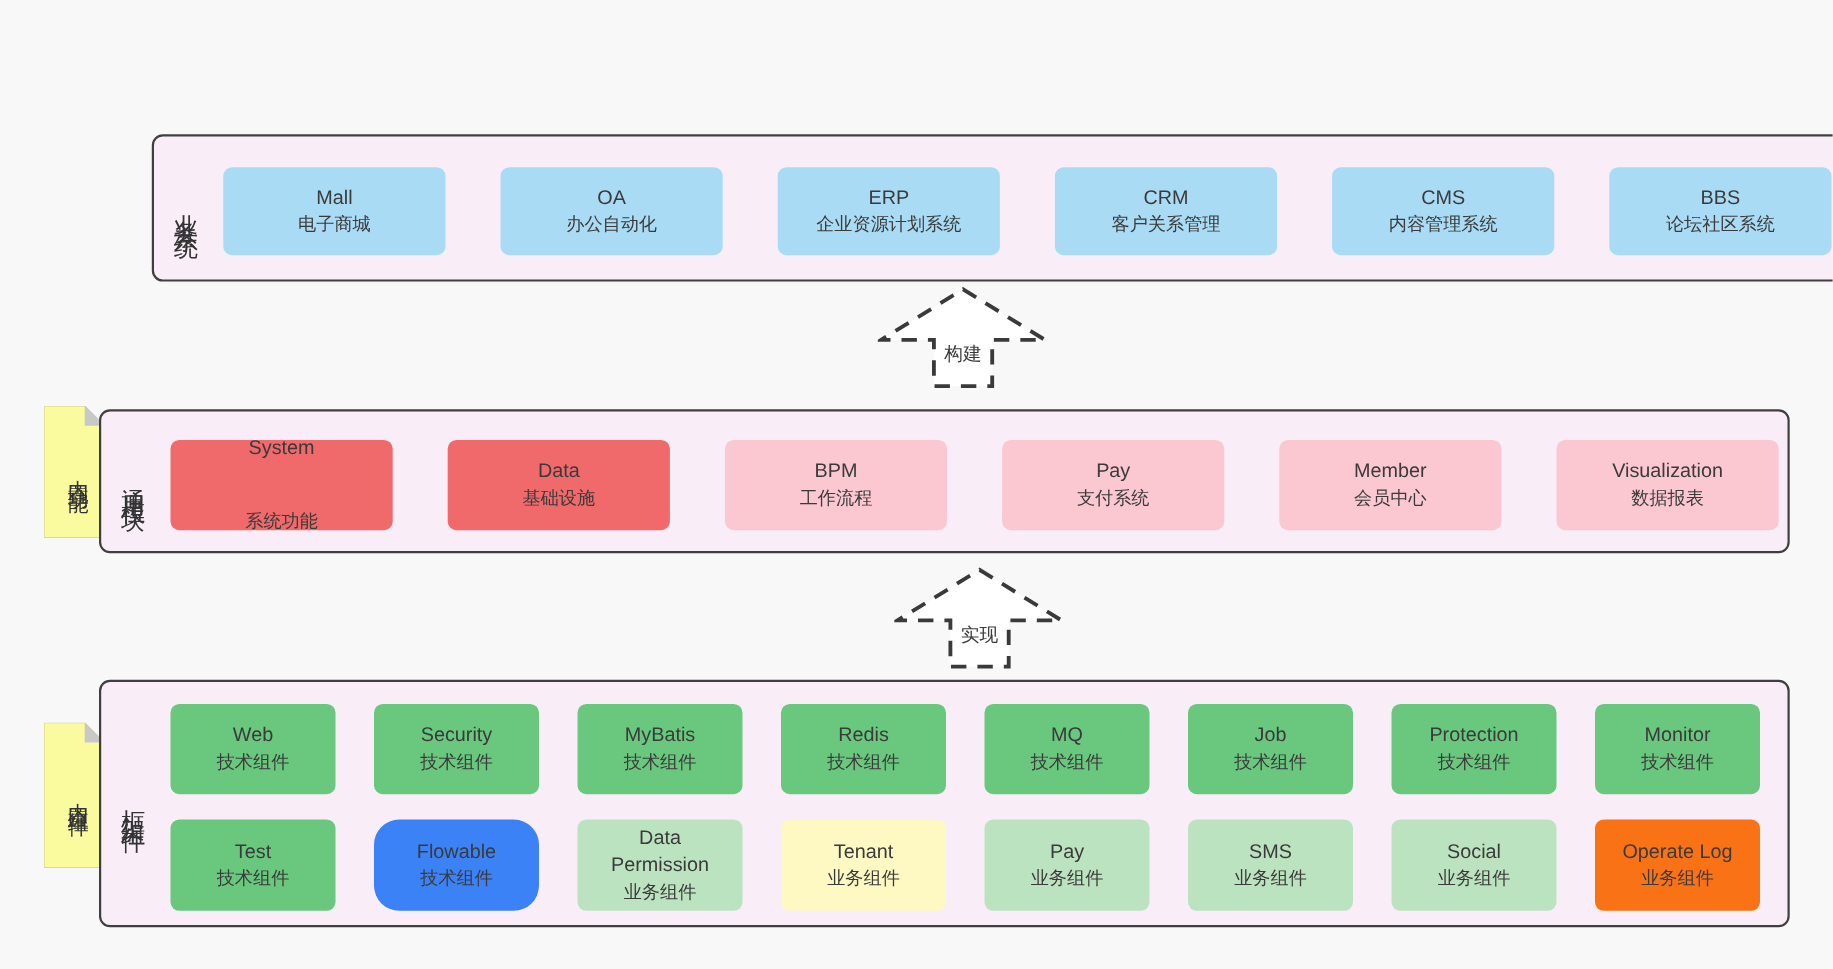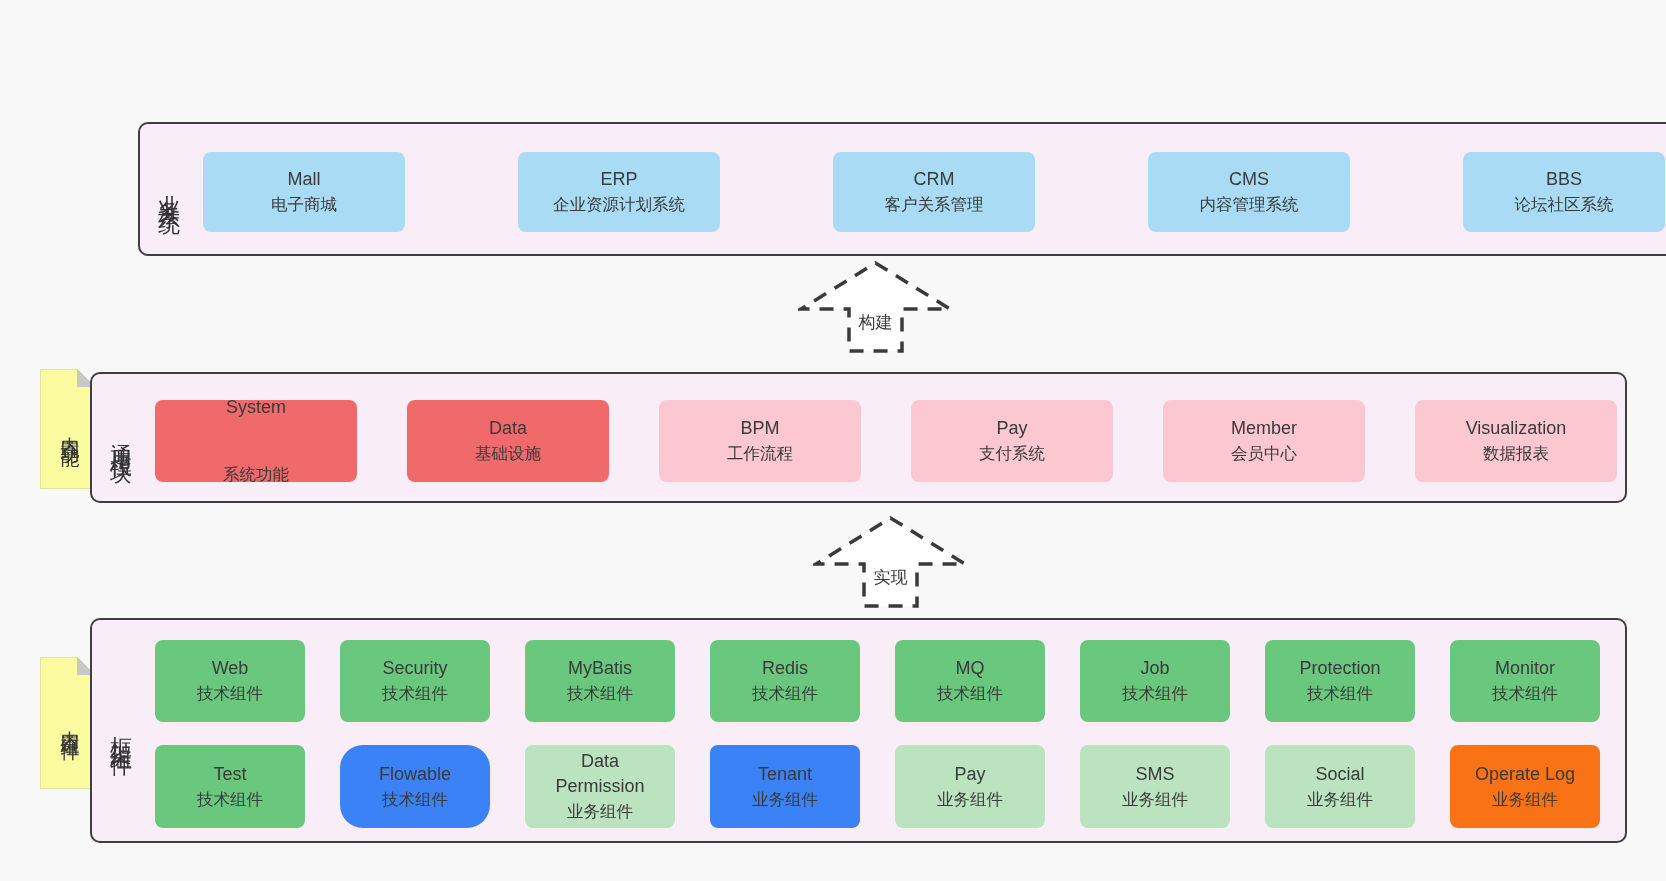--- a/index.html
+++ b/index.html
@@ -69,20 +69,24 @@
   </div>
 
   <div class="layer layer-business" style="background: rgb(249, 238, 247);">
     <div class="vlabel">业务系统</div>
     <div class="boxrow">
       <div class="box box-wide" style="background: rgb(169, 219, 245);">
         <span class="t">Mall</span>
         <span class="s">电子商城</span>
       </div>
       <div class="box box-wide" style="background: rgb(169, 219, 245);">
+        <span class="t">OA</span>
+        <span class="s">办公自动化</span>
+      </div>
+      <div class="box box-wide" style="background: rgb(169, 219, 245);">
         <span class="t">ERP</span>
         <span class="s">企业资源计划系统</span>
       </div>
       <div class="box box-wide" style="background: rgb(169, 219, 245);">
         <span class="t">CRM</span>
         <span class="s">客户关系管理</span>
       </div>
       <div class="box box-wide" style="background: rgb(169, 219, 245);">
         <span class="t">CMS</span>
         <span class="s">内容管理系统</span>
@@ -182,21 +186,21 @@
         <span class="s">技术组件</span>
       </div>
       <div class="box box-narrow" style="background: #3b82f6; border-radius: 23px;">
         <span class="t">Flowable</span>
         <span class="s">技术组件</span>
       </div>
       <div class="box box-narrow" style="background: rgb(187, 227, 191);">
         <span class="t">Data Permission</span>
         <span class="s">业务组件</span>
       </div>
-      <div class="box box-narrow" style="background: #3b82f6;">
+      <div class="box box-narrow" style="background: #fef9c3;">
         <span class="t">Tenant</span>
         <span class="s">业务组件</span>
       </div>
       <div class="box box-narrow" style="background: rgb(187, 227, 191);">
         <span class="t">Pay</span>
         <span class="s">业务组件</span>
       </div>
       <div class="box box-narrow" style="background: rgb(187, 227, 191);">
         <span class="t">SMS</span>
         <span class="s">业务组件</span>

